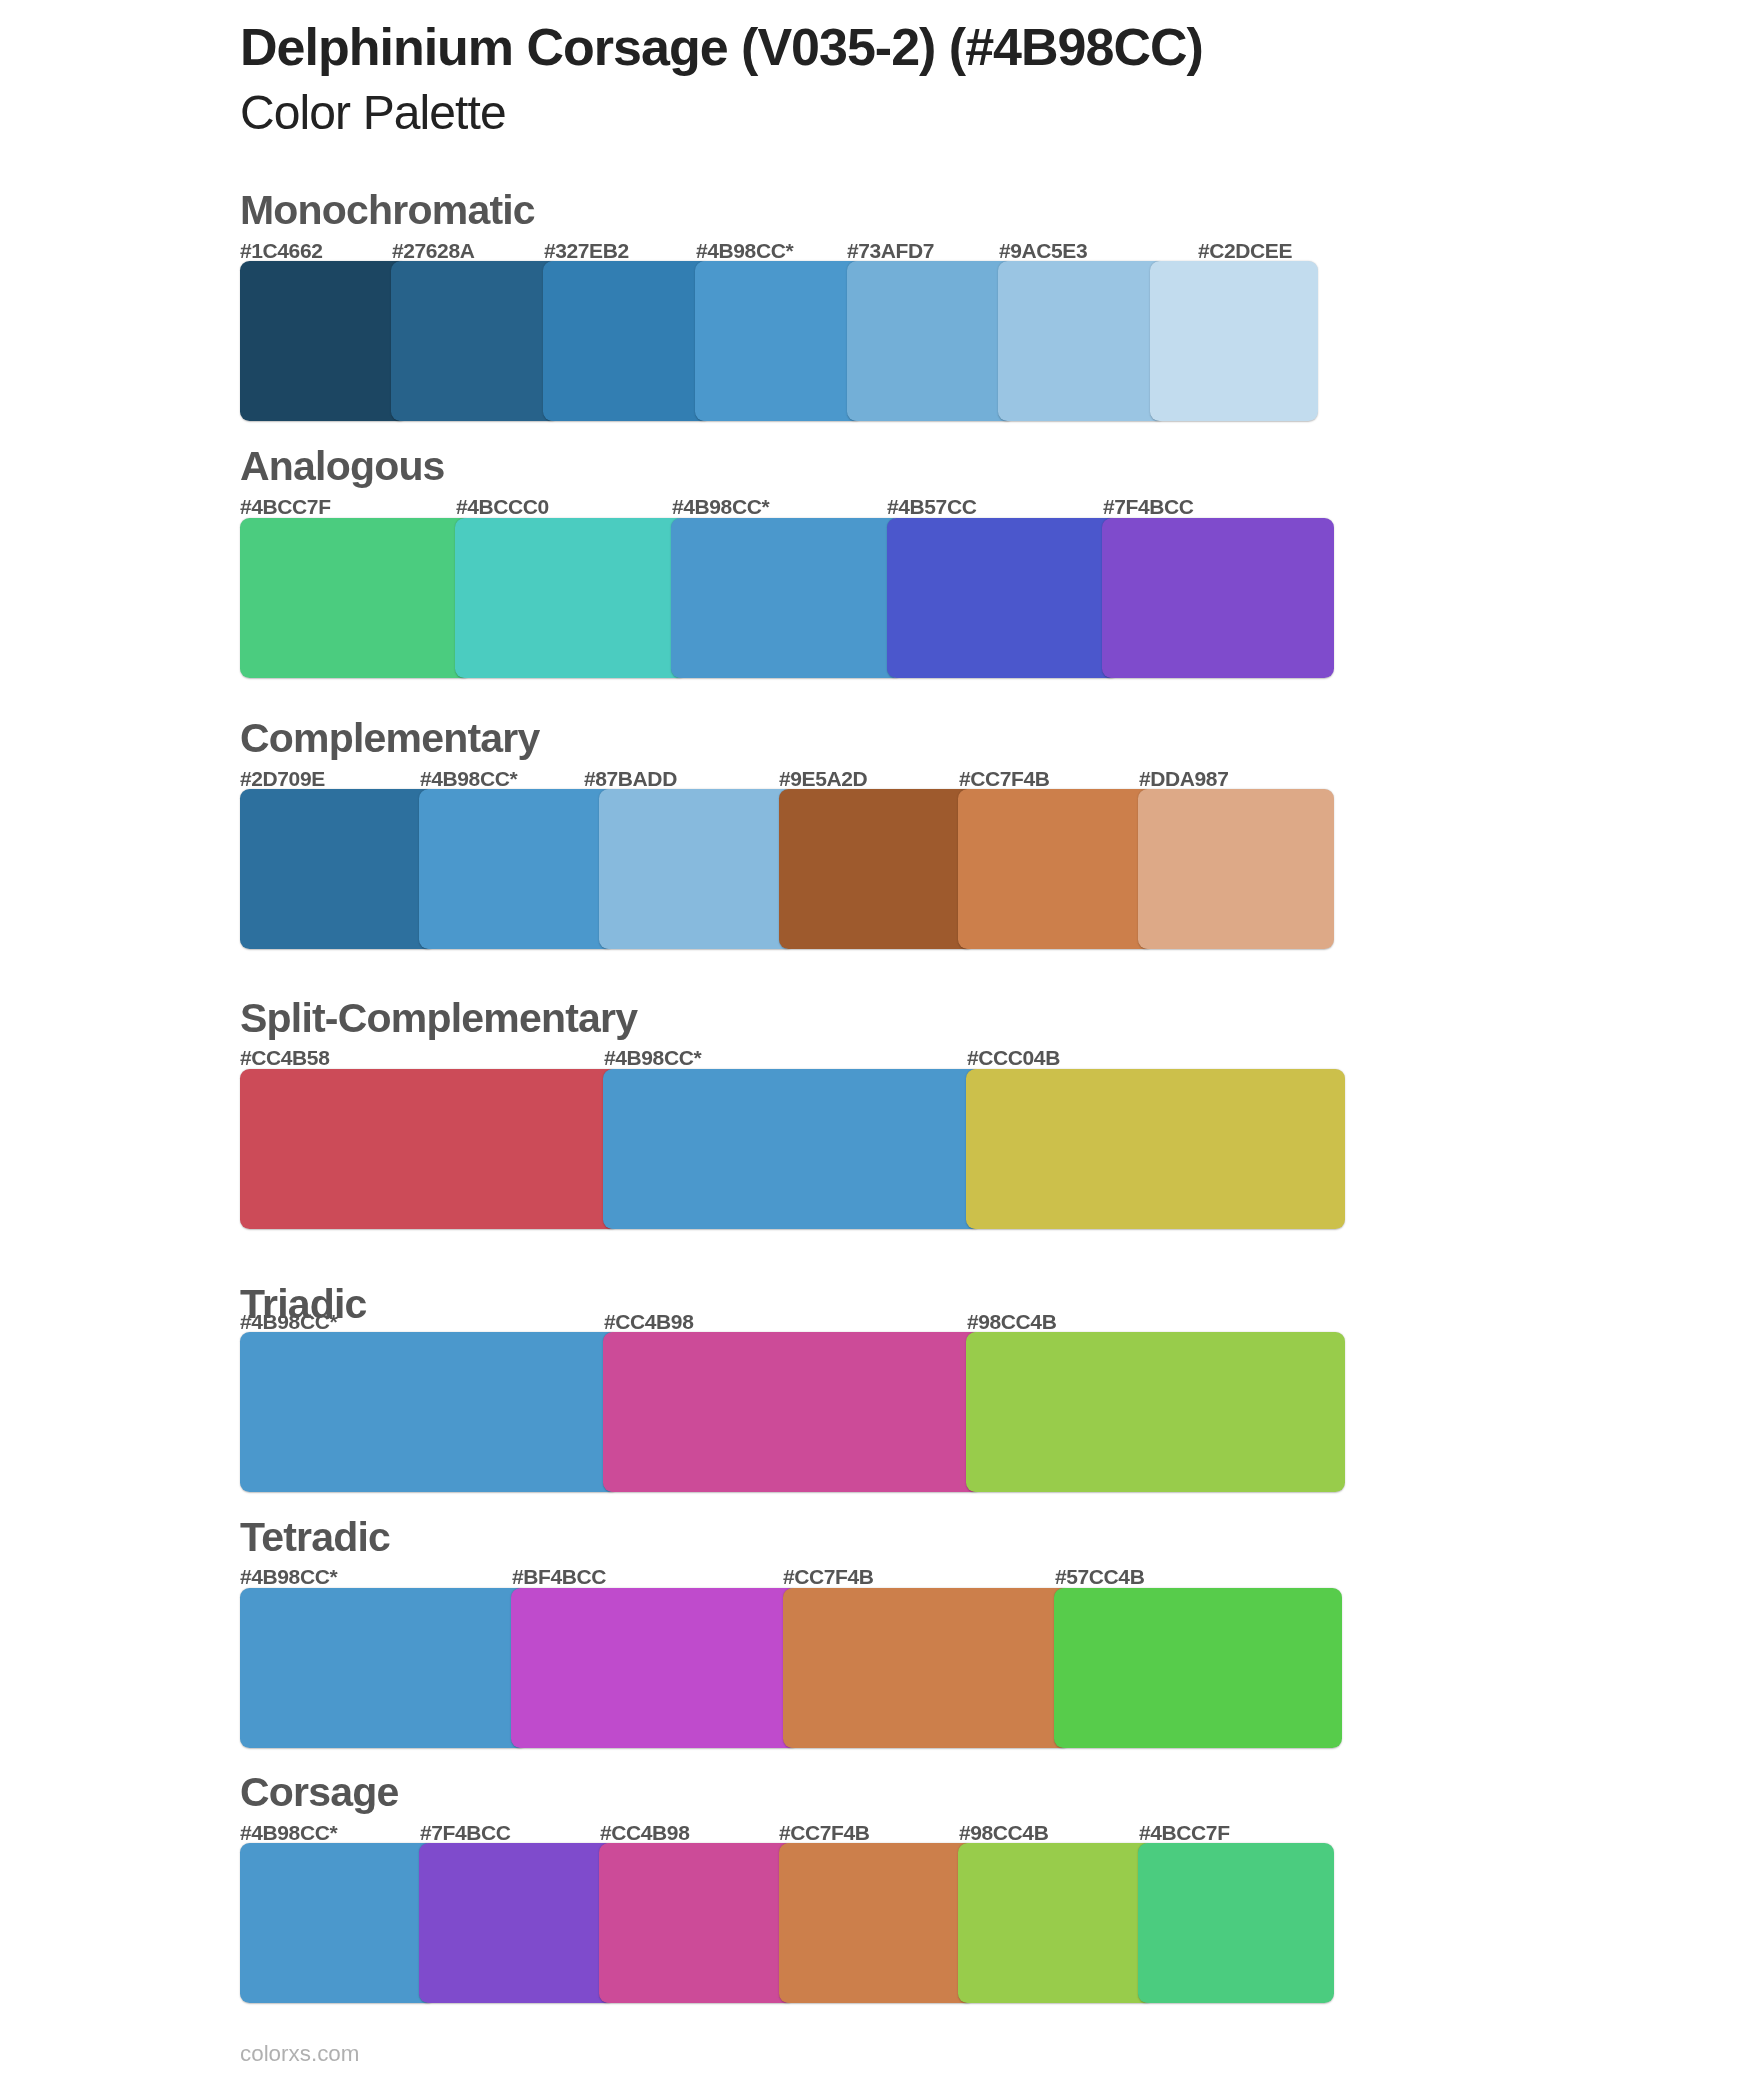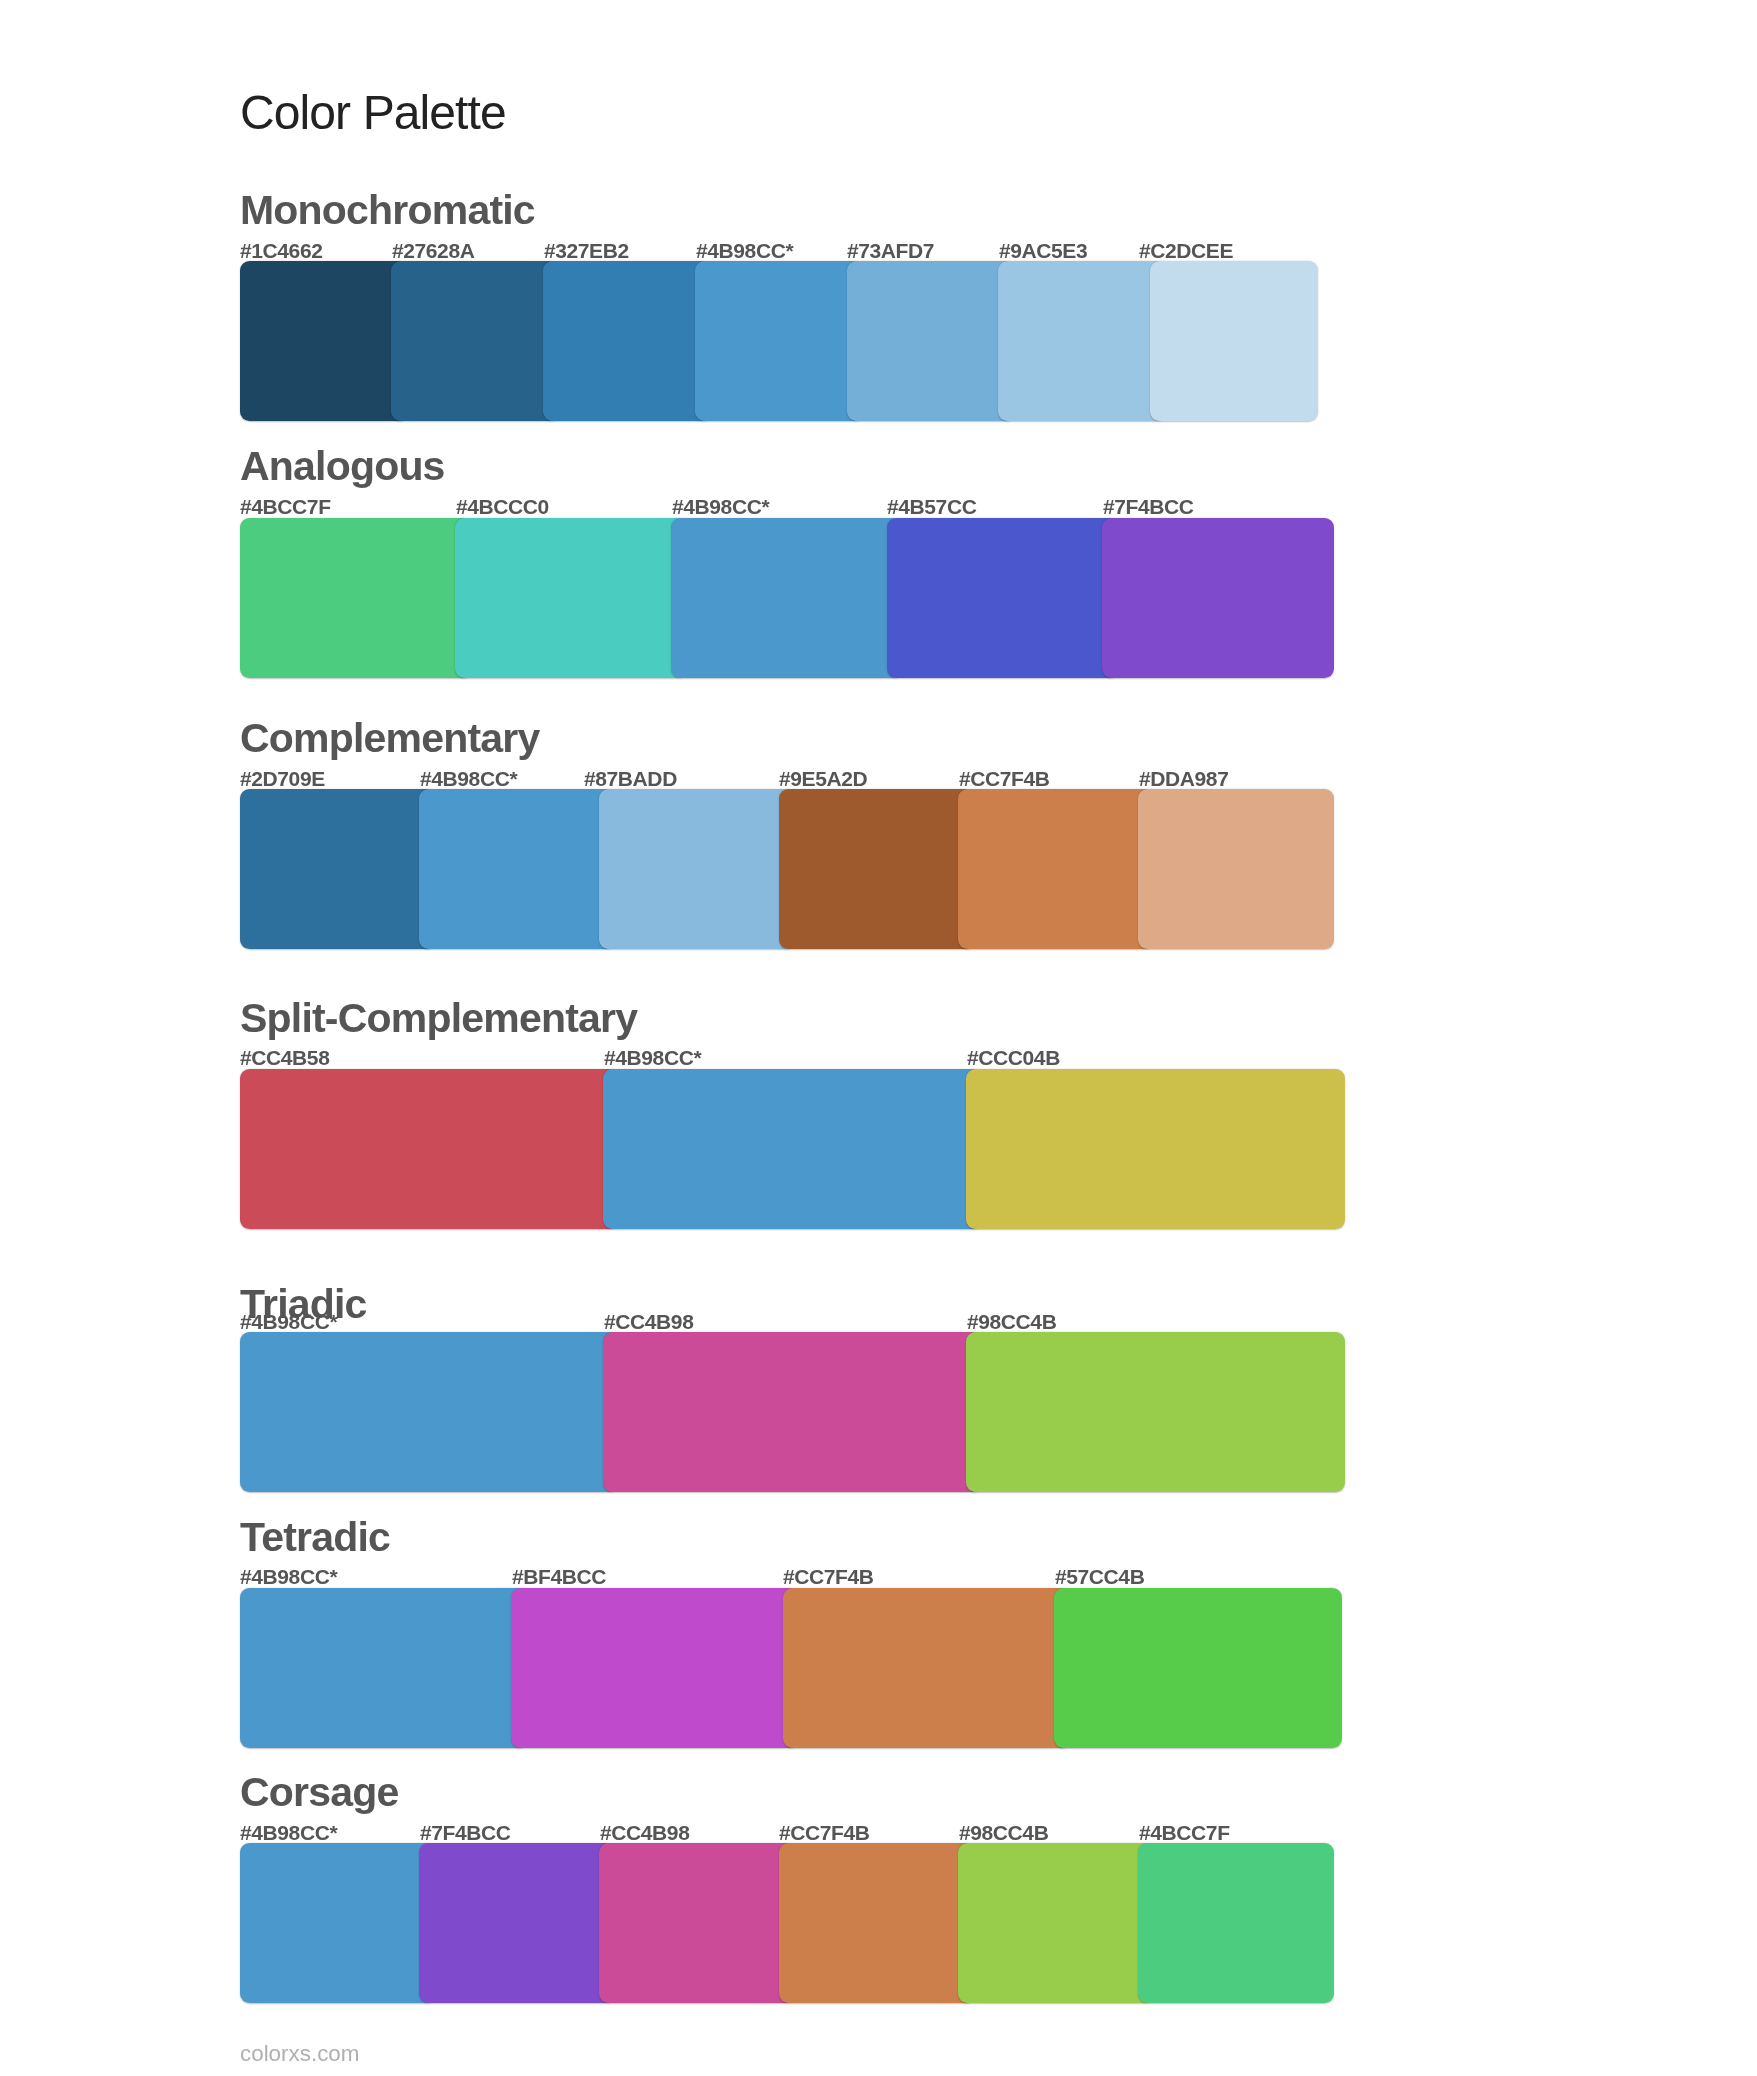--- a/index.html
+++ b/index.html
@@ -51,37 +51,38 @@
     position:absolute; left:240px; top:2043px;
     font-size:22.4px; font-weight:normal; color:#b0b0b0;
     line-height:1; white-space:nowrap;
   }
 </style>
 </head>
 <body>
 
 <div class="page">
 
+  <h1 class="page-title gs">Delphinium Corsage (V035-2) (#4B98CC)</h1>
   <h2 class="page-subtitle gs">Color Palette</h2>
 
   <section class="palette-section">
     <h2 class="section-title gs" style="top:190px">Monochromatic</h2>
     <div class="swatch-label gs" style="left:240px;top:240px">#1C4662</div>
     <div class="swatch" style="left:240px;top:261px;width:168px;z-index:10;background-color:#1C4662"></div>
     <div class="swatch-label gs" style="left:392px;top:240px">#27628A</div>
     <div class="swatch" style="left:391px;top:261px;width:168px;z-index:11;background-color:#27628A"></div>
     <div class="swatch-label gs" style="left:544px;top:240px">#327EB2</div>
     <div class="swatch" style="left:543px;top:261px;width:168px;z-index:12;background-color:#327EB2"></div>
     <div class="swatch-label gs" style="left:696px;top:240px">#4B98CC*</div>
     <div class="swatch" style="left:695px;top:261px;width:168px;z-index:13;background-color:#4B98CC"></div>
     <div class="swatch-label gs" style="left:847px;top:240px">#73AFD7</div>
     <div class="swatch" style="left:847px;top:261px;width:168px;z-index:14;background-color:#73AFD7"></div>
     <div class="swatch-label gs" style="left:999px;top:240px">#9AC5E3</div>
     <div class="swatch" style="left:998px;top:261px;width:168px;z-index:15;background-color:#9AC5E3"></div>
-    <div class="swatch-label gs" style="left:1139px;top:240px">#C2DCEE</div>
+    <div class="swatch-label gs" style="left:1198px;top:240px">#C2DCEE</div>
     <div class="swatch" style="left:1150px;top:261px;width:168px;z-index:16;background-color:#C2DCEE"></div>
   </section>
   <section class="palette-section">
     <h2 class="section-title gs" style="top:446px">Analogous</h2>
     <div class="swatch-label gs" style="left:240px;top:496px">#4BCC7F</div>
     <div class="swatch" style="left:240px;top:518px;width:232px;z-index:10;background-color:#4BCC7F"></div>
     <div class="swatch-label gs" style="left:456px;top:496px">#4BCCC0</div>
     <div class="swatch" style="left:455px;top:518px;width:232px;z-index:11;background-color:#4BCCC0"></div>
     <div class="swatch-label gs" style="left:672px;top:496px">#4B98CC*</div>
     <div class="swatch" style="left:671px;top:518px;width:232px;z-index:12;background-color:#4B98CC"></div>

